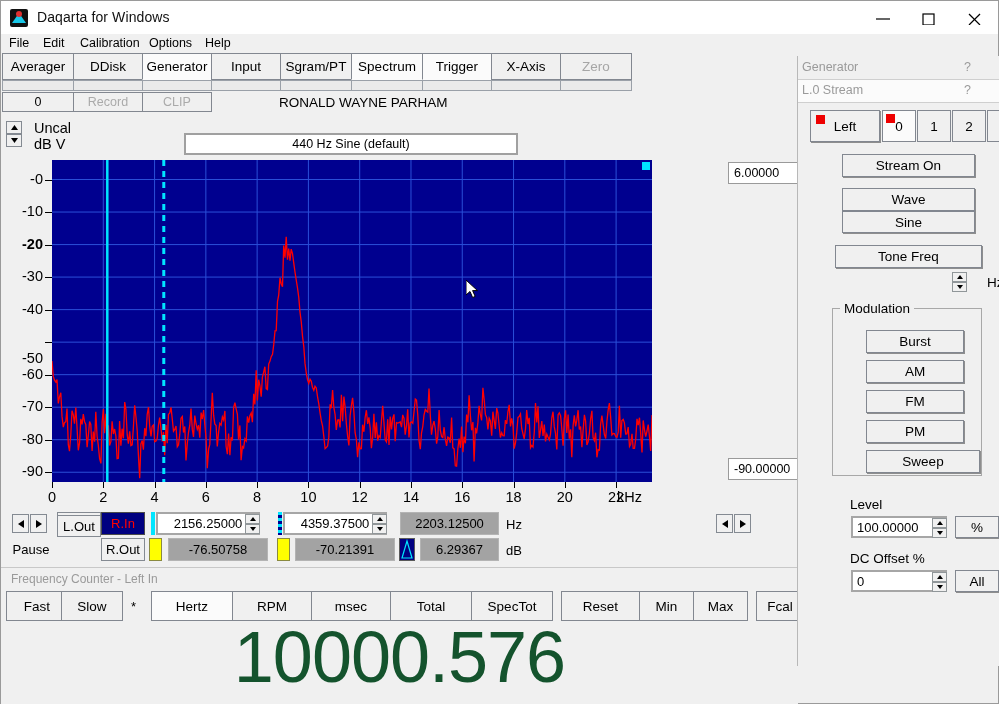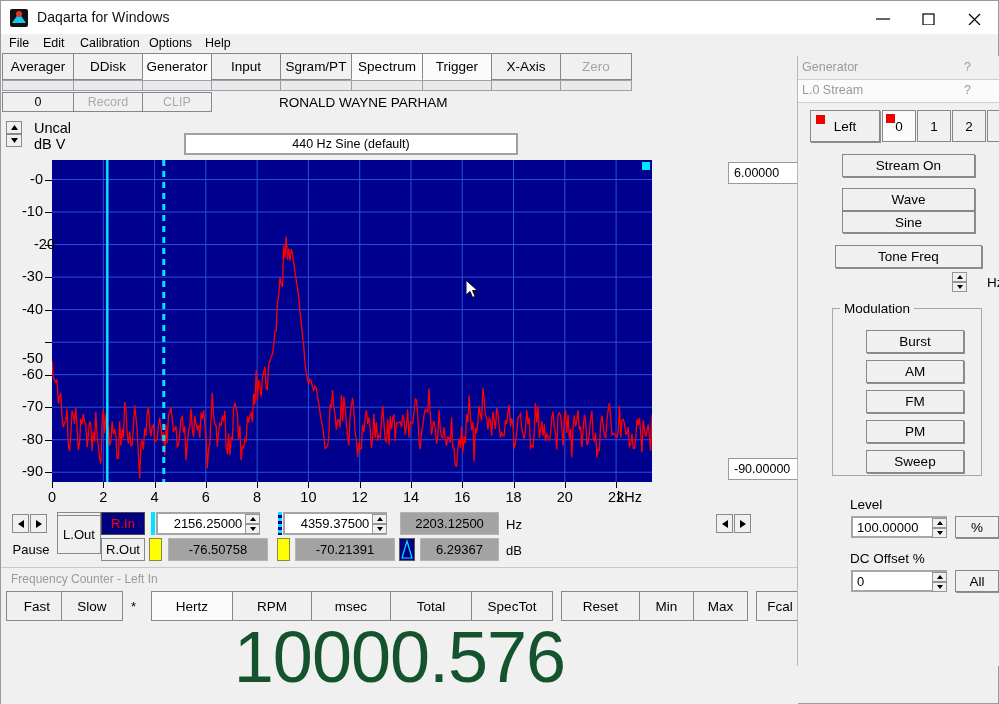--- a/index.html
+++ b/index.html
@@ -236,21 +236,21 @@
         <line x1="111.77884615384616" y1="0" x2="111.77884615384616" y2="322" stroke="#00e5ff" stroke-width="3" stroke-dasharray="6 5"></line>
         <rect x="590" y="2" width="8" height="8" fill="#00e5ff"></rect>
       </svg>
   </div>
 
   <div id="yticks">
       <div class="ylab" style="left: 0px; top: 169.515px;">-0</div>
       <div style="position: absolute; left: 44px; width: 7px; height: 1px; background: rgb(0, 0, 0); top: 178.515px;"></div>
       <div class="ylab" style="left: 0px; top: 202.04px;">-10</div>
       <div style="position: absolute; left: 44px; width: 7px; height: 1px; background: rgb(0, 0, 0); top: 211.04px;"></div>
-      <div class="ylab" style="left: 12px; top: 234.566px;">-20</div>
+      <div class="ylab" style="left: 0px; top: 234.566px; font-weight: bold;">-20</div>
       <div style="position: absolute; left: 44px; width: 7px; height: 1px; background: rgb(0, 0, 0); top: 243.566px;"></div>
       <div class="ylab" style="left: 0px; top: 267.091px;">-30</div>
       <div style="position: absolute; left: 44px; width: 7px; height: 1px; background: rgb(0, 0, 0); top: 276.091px;"></div>
       <div class="ylab" style="left: 0px; top: 299.616px;">-40</div>
       <div style="position: absolute; left: 44px; width: 7px; height: 1px; background: rgb(0, 0, 0); top: 308.616px;"></div>
       <div class="ylab" style="left: 0px; top: 332.141px; margin-top: 17px;">-50</div>
       <div style="position: absolute; left: 44px; width: 7px; height: 1px; background: rgb(0, 0, 0); top: 341.141px;"></div>
       <div class="ylab" style="left: 0px; top: 364.667px;">-60</div>
       <div style="position: absolute; left: 44px; width: 7px; height: 1px; background: rgb(0, 0, 0); top: 373.667px;"></div>
       <div class="ylab" style="left: 0px; top: 397.192px;">-70</div>
@@ -331,21 +331,21 @@
         <svg width="6" height="4">
           <polygon points="0,0 6,0 3,4" fill="#000"></polygon>
         </svg>
       </div>
   </div>
 
   <div class="rflat" style="left:399px;top:511px;width:99px;height:23px">2203.12500</div>
   <div class="unit" style="left:505px;top:516px">Hz</div>
 
   <div class="rbtn" style="left:6px;top:537px;width:48px;height:23px;border:none;background:transparent">Pause</div>
-  <div class="rbtn" style="left:56px;top:514px;width:44px;height:39px">L.Out</div>
+  <div class="rbtn" style="left:56px;top:514px;width:44px;height:22px">L.Out</div>
   <div class="rbtn" style="left:100px;top:537px;width:44px;height:23px">R.Out</div>
 
   <div class="swatch" style="left:148px;top:537px;width:13px;height:23px"></div>
   <div class="rflat" style="left:167px;top:537px;width:100px;height:23px">-76.50758</div>
 
   <div class="swatch" style="left:276px;top:537px;width:13px;height:23px"></div>
   <div class="rflat" style="left:294px;top:537px;width:100px;height:23px">-70.21391</div>
 
   <div class="peakicon" style="left:398px;top:537px;width:16px;height:23px">
     <svg width="14" height="21">
@@ -422,21 +422,21 @@
         </div>
     </div>
     <div class="glabel" style="left:189px;top:219px">Hz</div>
 
     <div class="gbox" style="left:34px;top:252px;width:150px;height:168px"></div>
     <div class="gboxlbl" style="left:42px;top:245px">Modulation</div>
     <div class="gbtn shadow" style="left:68px;top:274px;width:98px;height:23px">Burst</div>
     <div class="gbtn shadow" style="left:68px;top:304px;width:98px;height:23px">AM</div>
     <div class="gbtn shadow" style="left:68px;top:334px;width:98px;height:23px">FM</div>
     <div class="gbtn shadow" style="left:68px;top:364px;width:98px;height:23px">PM</div>
-    <div class="gbtn shadow" style="left:68px;top:394px;width:98px;height:23px">Sweep</div>
+    <div class="gbtn shadow" style="left:68px;top:394px;width:114px;height:23px">Sweep</div>
 
     <div class="glabel" style="left:52px;top:441px">Level</div>
     <div class="gfield" style="left:53px;top:460px;width:96px;height:22px">100.00000</div>
     <div class="spinpair" style="left:134px;top:462px">
       <div>
           <svg width="6" height="4">
             <polygon points="3,0 6,4 0,4" fill="#000"></polygon>
           </svg>
         </div>
       <div>

